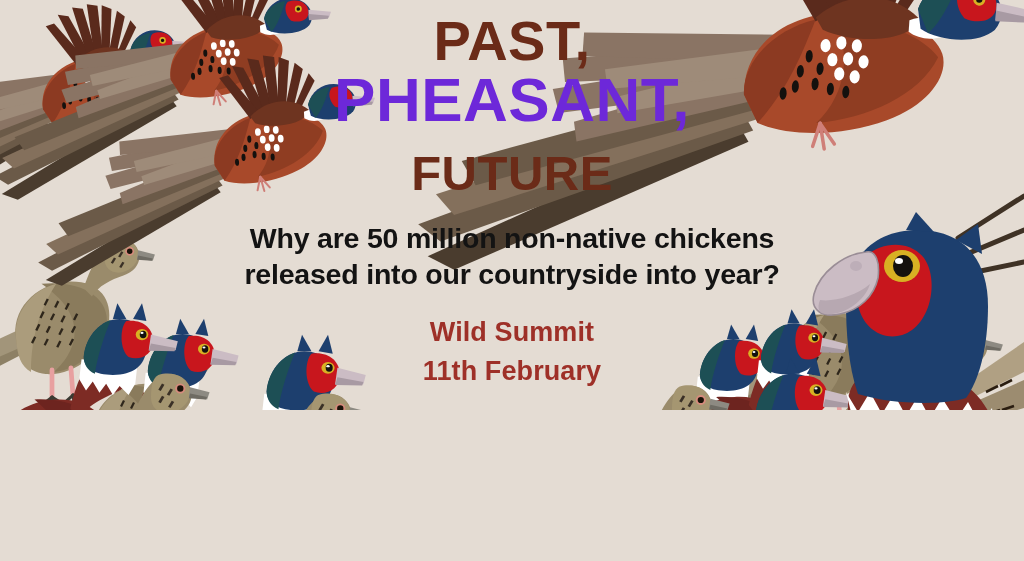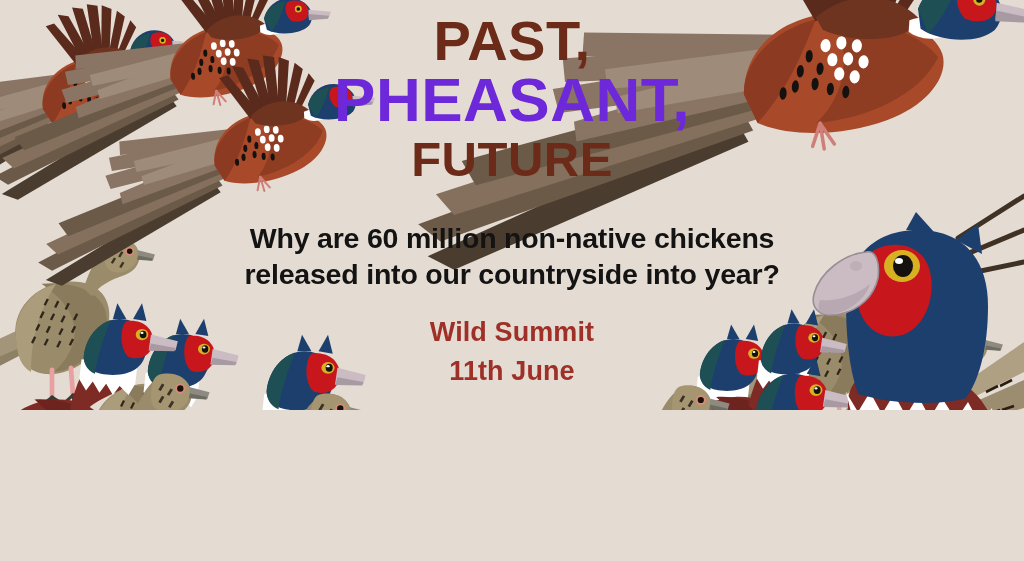--- a/index.html
+++ b/index.html
@@ -28,21 +28,21 @@
     display:block;
     color:#6b2b18;
     font-weight:800;
     letter-spacing:0.5px;
     line-height:0.95;
     font-family:"Liberation Sans", sans-serif;
     text-transform:uppercase;
   }
   .tl1{font-size:56px;}
   .tl2{font-size:62px;margin-top:4px;}
-  .tl3{font-size:49px;margin-top:6px;}
+  .tl3{font-size:49px;margin-top:20px;}
 
   .subtitle{
     position:absolute;left:0;top:220px;width:1024px;text-align:center;
     color:#131313;font-weight:800;font-size:28.5px;line-height:1.28;
     letter-spacing:-0.2px;
   }
   .subtitle span{display:block;}
 
   .event{
     position:absolute;left:0;top:313px;width:1024px;text-align:center;
@@ -343,27 +343,27 @@
 
   <div class="layer" id="text-layer">
 
     <div class="title-block">
       <span class="tl tl1" style="color: rgb(107, 43, 24);">PAST,</span>
       <span class="tl tl2" style="color: #6d28d9;">PHEASANT,</span>
       <span class="tl tl3" style="color: rgb(107, 43, 24);">FUTURE</span>
     </div>
 
     <div class="subtitle" style="color: rgb(19, 19, 19);">
-      <span>Why are 60 million non-native chickens</span>
+      <span>Why are 50 million non-native chickens</span>
       <span>released into our countryside into year?</span>
     </div>
 
     <div class="event" style="color: rgb(158, 48, 40); text-align: center;">
       <span>Wild Summit</span>
-      <span>11th June</span>
+      <span>11th February</span>
     </div>
 
     <div class="logo">
       <svg viewBox="0 0 230 132" xmlns="http://www.w3.org/2000/svg">
         <g fill="#6b8ab5">
 
           <path d="M4 10 C 36 22 72 44 96 62 C 104 68 108 76 104 84
                    C 100 92 88 96 78 92 C 62 86 42 68 26 48 C 14 32 6 20 4 10 Z"></path>
 
           <path d="M 78 92 C 86 94 96 92 102 86 C 98 98 90 110 80 118

